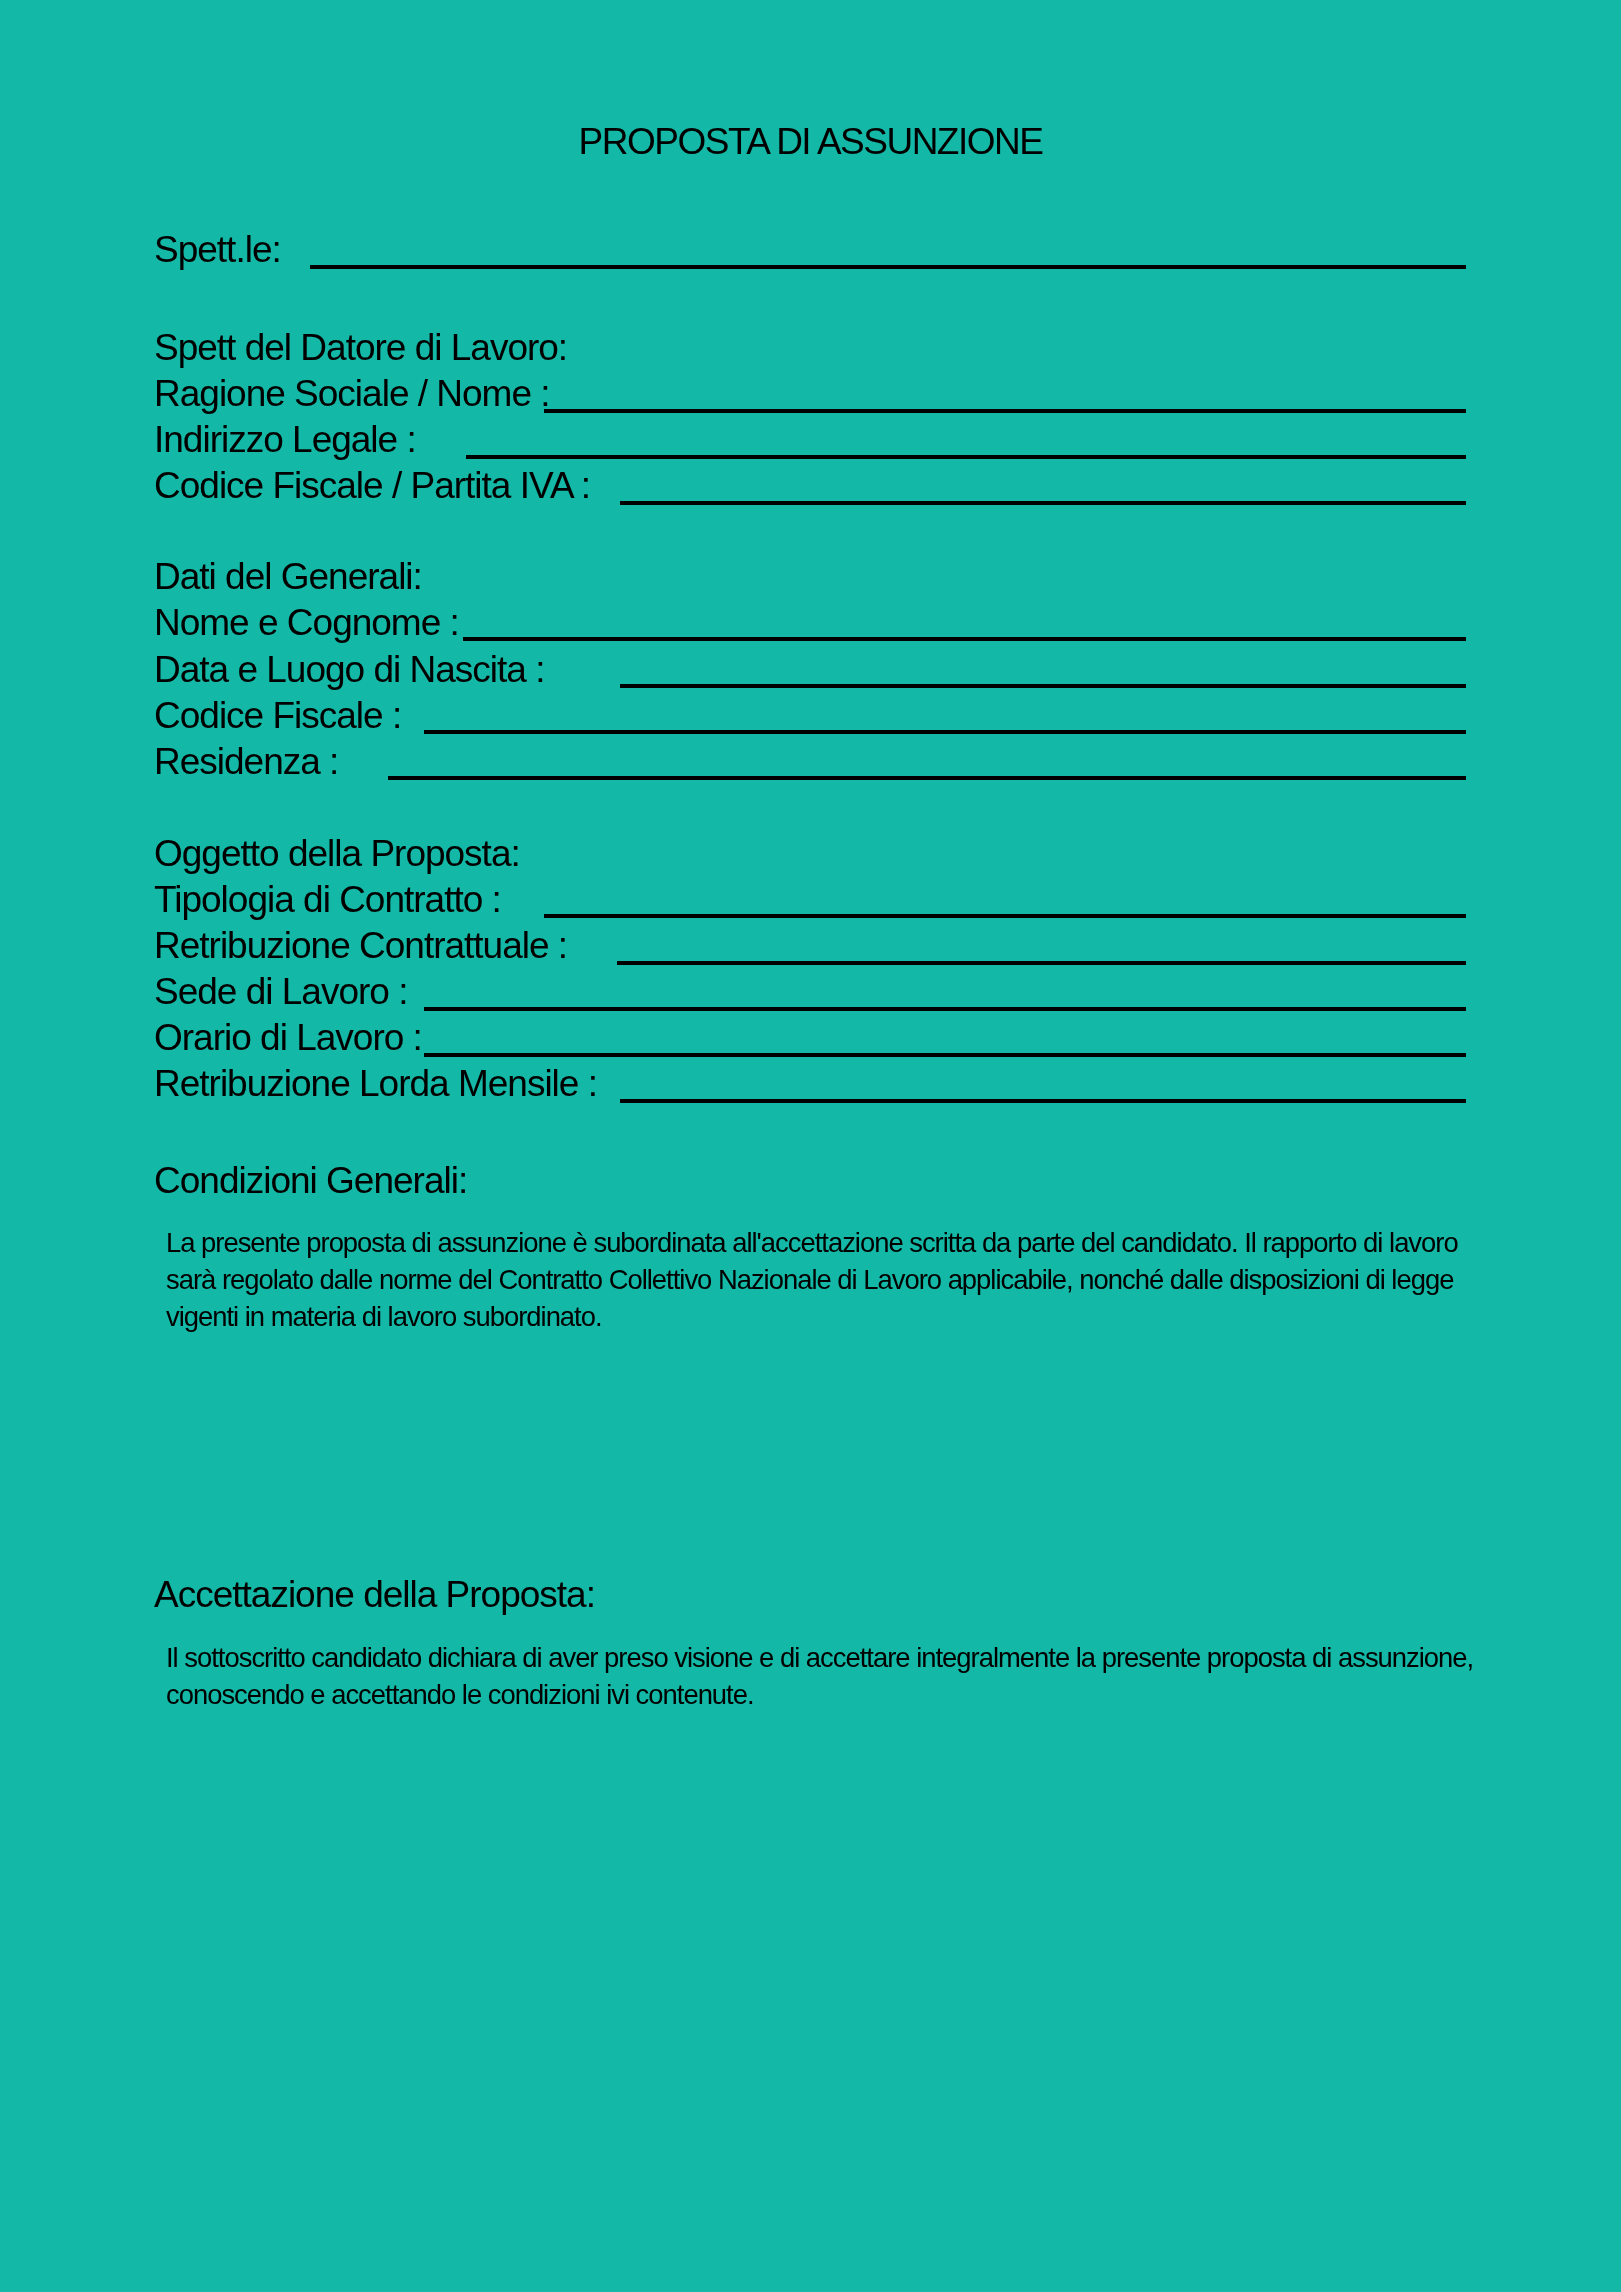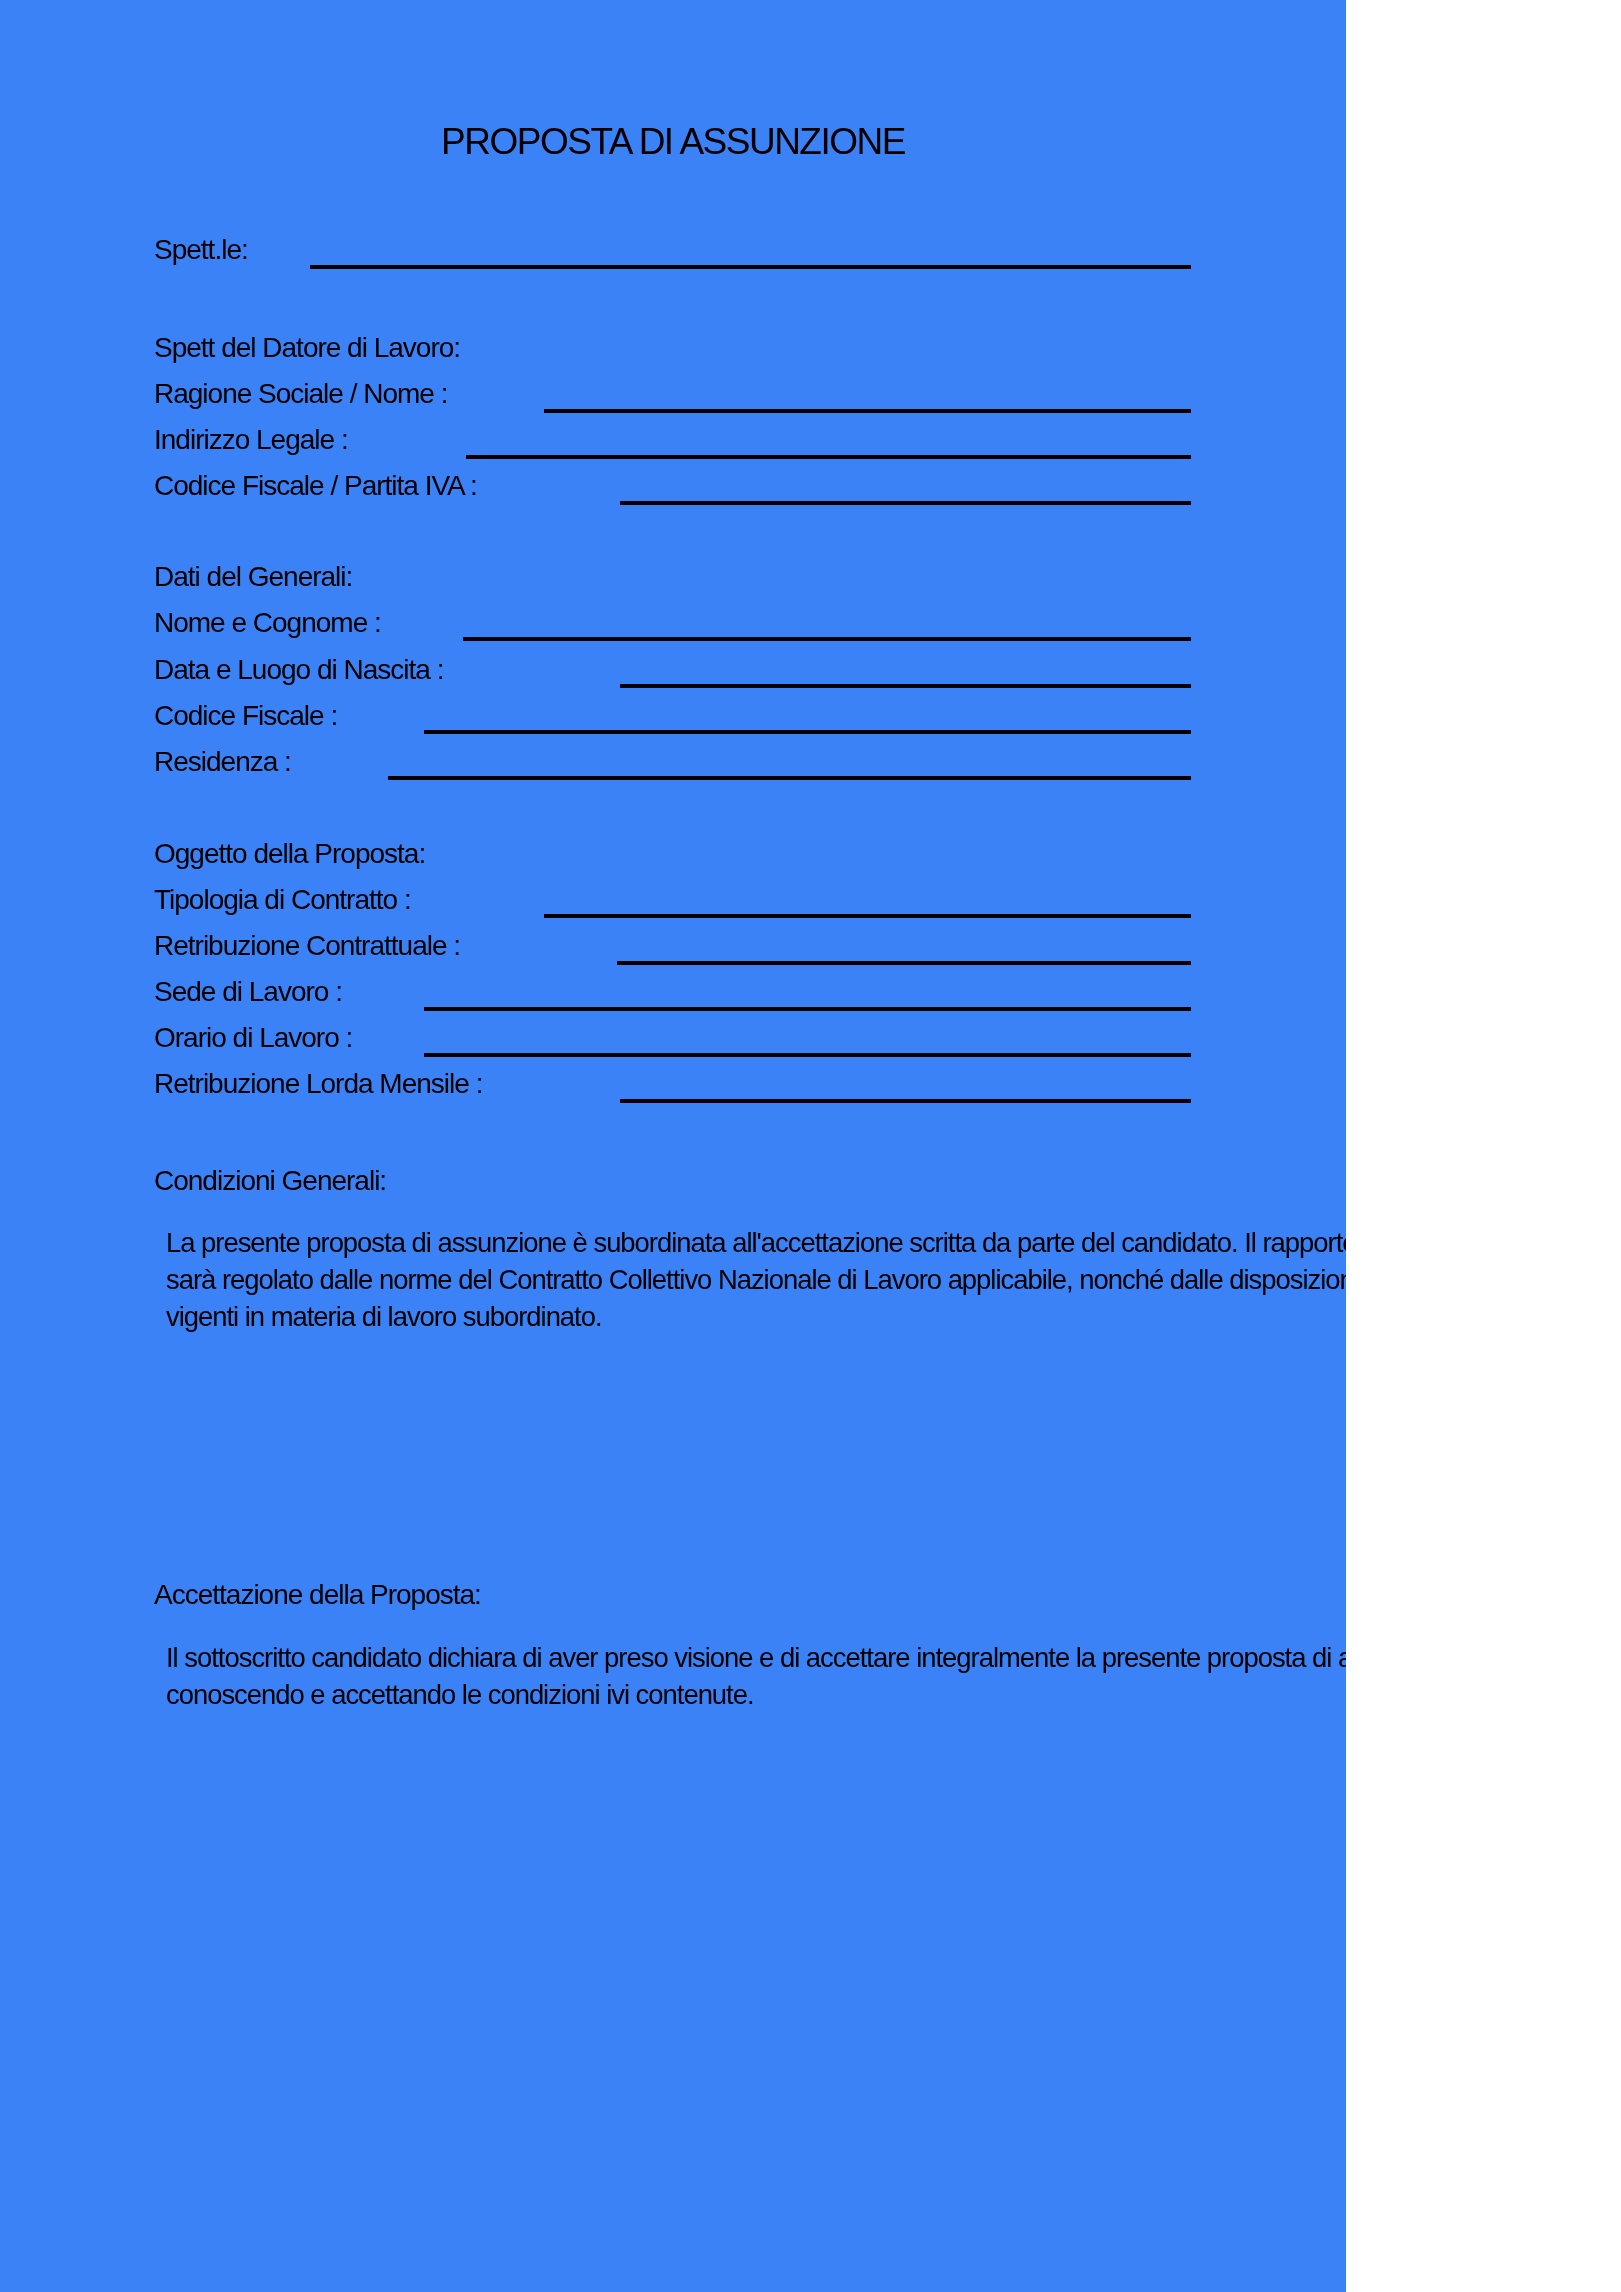--- a/index.html
+++ b/index.html
@@ -1,41 +1,41 @@
 <!DOCTYPE html>
 <html><head>
 <meta charset="utf-8">
 <style>
   html, body { margin: 0; padding: 0; background: #ffffff; }
   .page {
     position: relative;
-    width: 1346px;
+    width: 1621px;
     height: 2293px;
-    background: #3b82f6;
+    background: #14b8a6;
     font-family: "Liberation Sans", "DejaVu Sans", sans-serif;
     color: #000000;
     overflow: hidden;
   }
   .title {
     position: absolute;
     top: 120px;
     left: 0;
     width: 100%;
     margin: 0;
     text-align: center;
     font-size: 37px;
     font-weight: normal;
     letter-spacing: -1.5px;
     line-height: 43px;
     white-space: nowrap;
   }
   .lbl {
     position: absolute;
     left: 154px;
-    font-size: 28px;
+    font-size: 37px;
     letter-spacing: -1px;
     line-height: 31px;
     white-space: nowrap;
   }
   .blank {
     position: absolute;
     right: 155px;
     height: 3.9px;
     background: #000000;
   }

